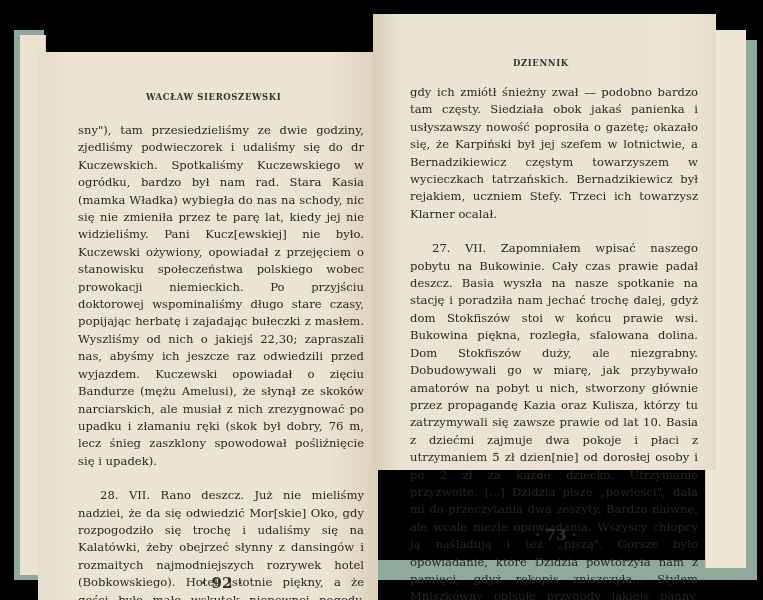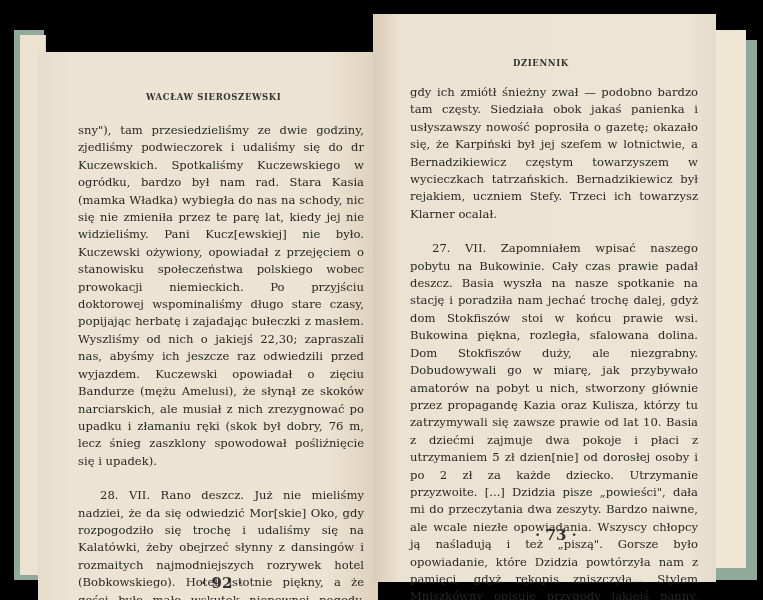--- a/index.html
+++ b/index.html
@@ -5,21 +5,21 @@
   html, body { margin:0; padding:0; }
   body { width:763px; height:600px; background:#000; position:relative; overflow:hidden; font-family:"DejaVu Serif", serif; }
   .cover { position:absolute; background:#8fa99a; }
   .cover.left { left:14px; top:30px; width:30px; height:548px; }
   .cover.right { left:720px; top:40px; width:37px; height:534px; }
   .cover.bottom { left:14px; top:560px; width:743px; height:20px; }
   .page-stack-left { position:absolute; left:20px; top:35px; width:25px; height:540px; background:#ece2d0; border-right:1px solid #d9ccb5; }
   .page-stack-right { position:absolute; left:705px; top:30px; width:40px; height:538px; background:#efe6d4; border-left:1px solid #d5c8b0; }
   .page { position:absolute; background:#ece3d3; }
   .page.left { left:38px; top:4px; width:340px; height:583px; background:linear-gradient(90deg,#e6dccb 0%,#ece3d3 10%,#ece3d2 85%,#ddd1bc 100%);margin-top:48px; }
-  .page.right { left:373px; top:14px; width:343px; height:568px; background:linear-gradient(90deg,#d9ccb7 0%,#ebe2d1 8%,#ede4d4 90%,#e6dccb 100%); }
+  .page.right { left:373px; top:14px; width:343px; height:456px; background:linear-gradient(90deg,#d9ccb7 0%,#ebe2d1 8%,#ede4d4 90%,#e6dccb 100%); }
   .header { position:absolute; font-size:8.5px; letter-spacing:0.6px; color:#333; font-weight:bold; text-transform:uppercase; }
   .text { position:absolute; font-size:11.6px; line-height:17.4px; color:#2a2724; text-align:justify; }
   .text p { margin:0; }
   .text p.gap { margin-top:17px; }
   .text p.indent { text-indent:22px; }
   .date { }
   .pageno { position:absolute; font-size:15px; color:#333; font-weight:bold; }
 </style>
 </head>
 <body>

